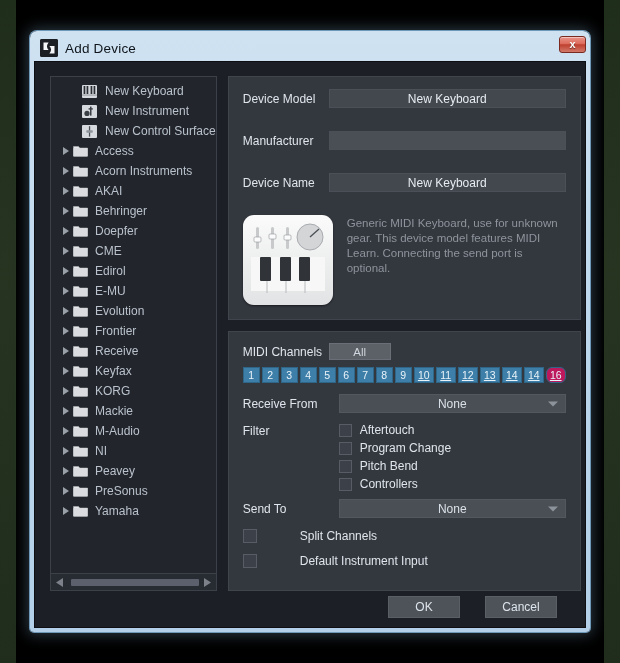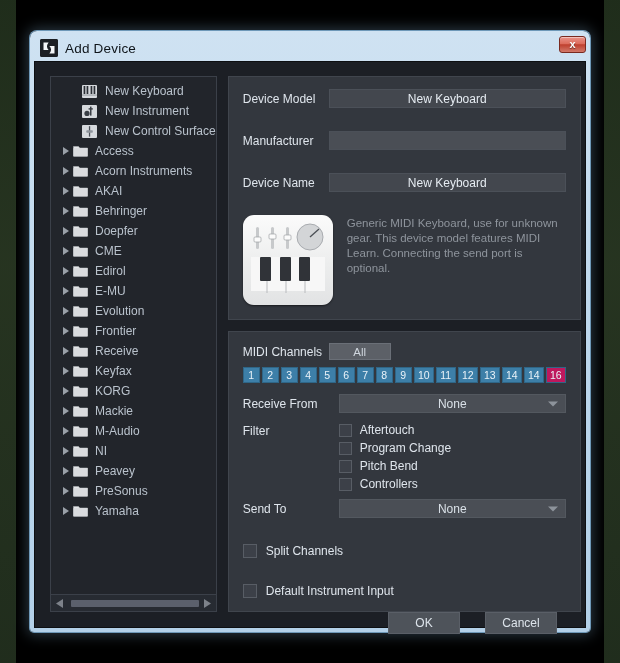--- a/index.html
+++ b/index.html
@@ -238,21 +238,21 @@
     height: 16px;
     min-width: 17px;
     padding: 0 3px;
     background: #3d7fa8;
     border: 1px solid #2f6687;
     color: #e9f2f8;
     font-size: 10.5px;
     display: flex; align-items: center; justify-content: center;
     cursor: pointer;
   }
-  .chan.wide { min-width: 20px; }
+  .chan.wide { min-width: 20px; text-decoration: underline; }
 
   .sel-row {
     display: flex; align-items: center;
     margin-bottom: 10px;
   }
   .sel-label { width: 96px; flex: 0 0 96px; font-size: 12px; color: #dfe5ec; }
   .dropdown {
     flex: 1 1 auto; height: 19px;
     background: #4a4e55;
     border: 1px solid #53585f;
@@ -275,21 +275,21 @@
   .filter-items { display: flex; flex-direction: column; gap: 4px; }
   .cbrow { display: flex; align-items: center; cursor: pointer; }
   .cbox {
     width: 13px; height: 13px; flex: 0 0 13px;
     background: #3c4048;
     border: 1px solid #585d65;
     margin-right: 8px;
   }
   .cbrow .cbtext { font-size: 12px; color: #dfe5ec; }
 
-  .opt-row { display: flex; align-items: center; margin-top: 26px; cursor: pointer; }
+  .opt-row { display: flex; align-items: center; margin-top: 11px; cursor: pointer; gap: 34px; }
   .opt-row .cbox { width: 14px; height: 14px; flex: 0 0 14px; margin-right: 9px; }
   .opt-row .cbtext { font-size: 12px; color: #dfe5ec; }
 
   
   .footer {
     height: 36px;
     display: flex; align-items: center; justify-content: flex-end;
     padding: 0 28px 4px 0;
     gap: 25px;
   }
@@ -721,21 +721,21 @@
                 <span class="chan" style="background: rgb(61, 127, 168);">6</span>
                 <span class="chan" style="background: rgb(61, 127, 168);">7</span>
                 <span class="chan" style="background: rgb(61, 127, 168);">8</span>
                 <span class="chan" style="background: rgb(61, 127, 168);">9</span>
                 <span class="chan wide" style="background: rgb(61, 127, 168);">10</span>
                 <span class="chan wide" style="background: rgb(61, 127, 168);">11</span>
                 <span class="chan wide" style="background: rgb(61, 127, 168);">12</span>
                 <span class="chan wide" style="background: rgb(61, 127, 168);">13</span>
                 <span class="chan wide" style="background: rgb(61, 127, 168);">14</span>
                 <span class="chan wide" style="background: rgb(61, 127, 168);">14</span>
-                <span class="chan wide" style="background: #be185d;">16</span>
+                <span class="chan wide" style="background: #be185d; border-radius: 6px;">16</span>
               </div>
 
             <div class="sel-row">
               <span class="sel-label">Receive From</span>
               <span class="dropdown">
                 <span>None</span>
                 <span class="caret"></span>
               </span>
             </div>
 

